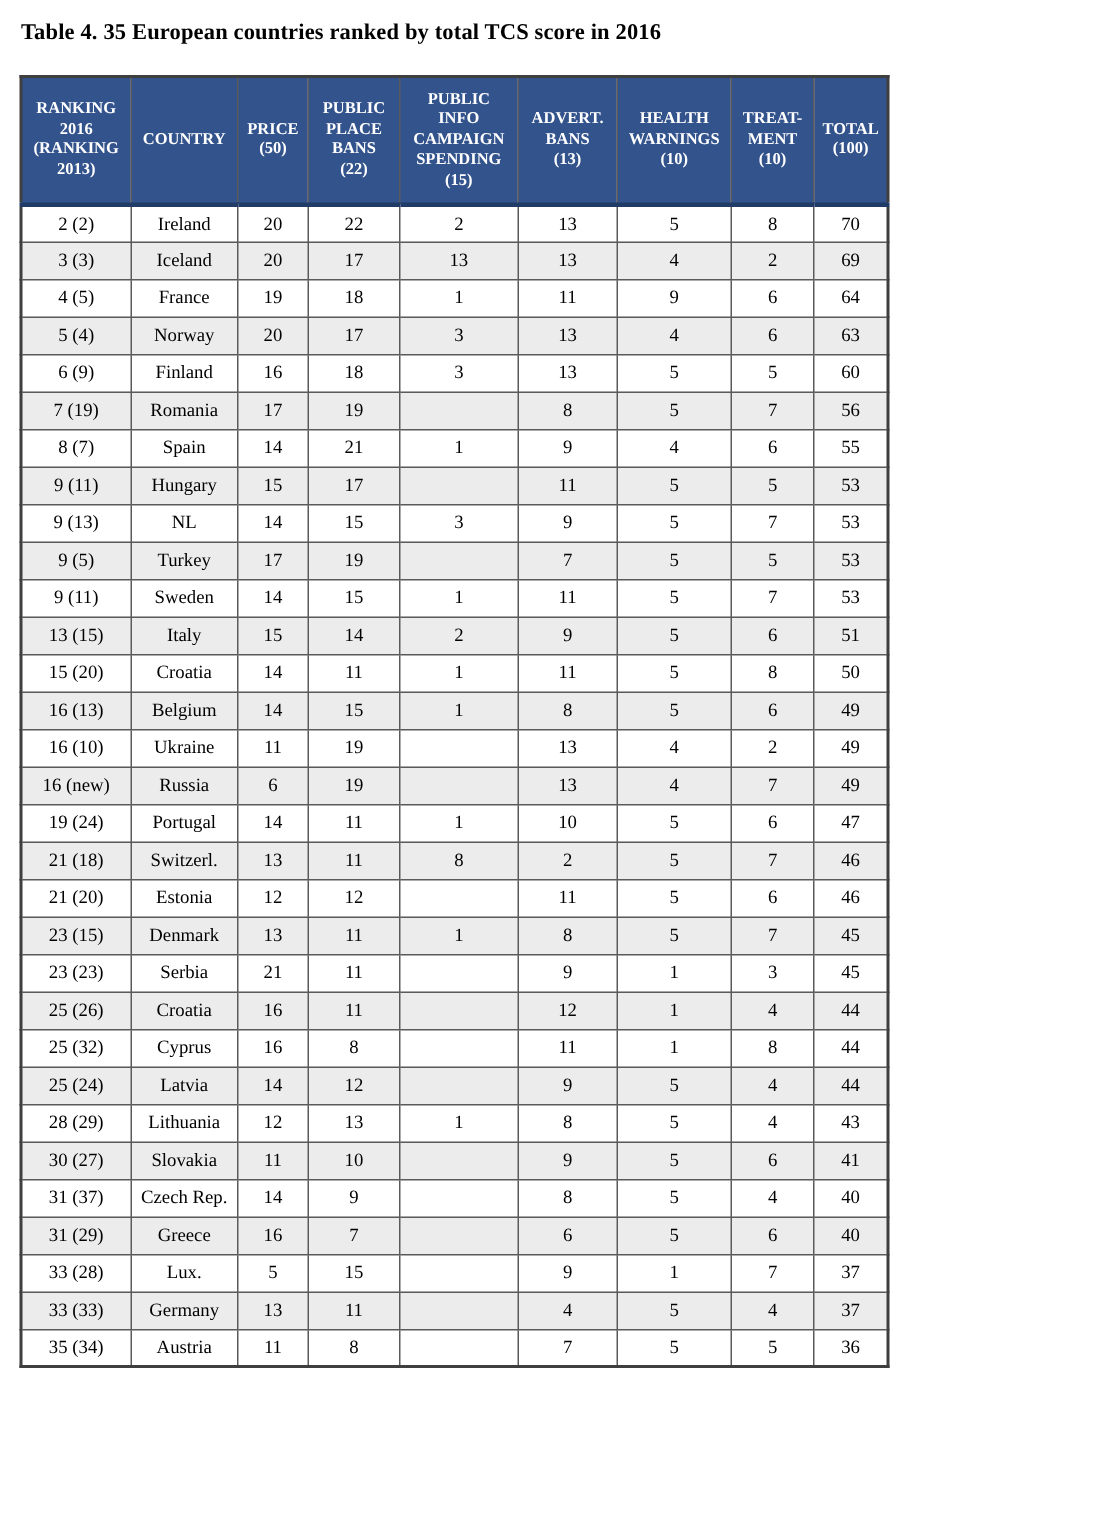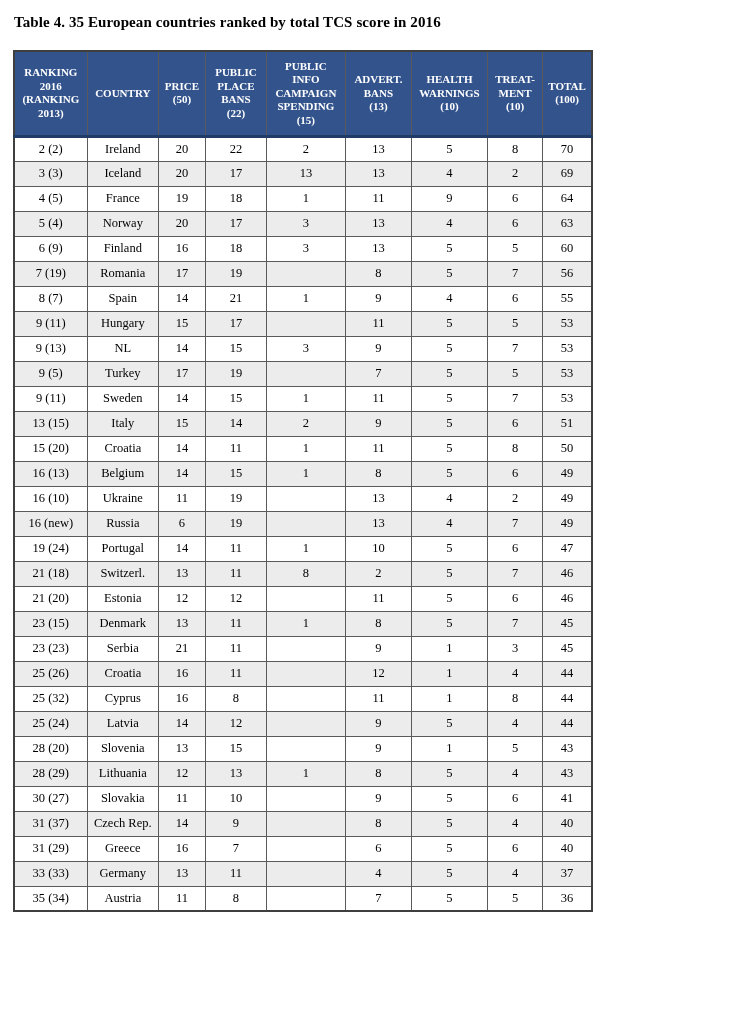--- a/index.html
+++ b/index.html
@@ -376,31 +376,20 @@
           <td>Latvia</td>
           <td>14</td>
           <td>12</td>
           <td></td>
           <td>9</td>
           <td>5</td>
           <td>4</td>
           <td>44</td>
         </tr>
         <tr>
-          <td>28 (20)</td>
-          <td>Slovenia</td>
-          <td>13</td>
-          <td>15</td>
-          <td></td>
-          <td>9</td>
-          <td>1</td>
-          <td>5</td>
-          <td>43</td>
-        </tr>
-        <tr>
           <td>28 (29)</td>
           <td>Lithuania</td>
           <td>12</td>
           <td>13</td>
           <td>1</td>
           <td>8</td>
           <td>5</td>
           <td>4</td>
           <td>43</td>
         </tr>
@@ -429,20 +418,31 @@
         <tr>
           <td>31 (29)</td>
           <td>Greece</td>
           <td>16</td>
           <td>7</td>
           <td></td>
           <td>6</td>
           <td>5</td>
           <td>6</td>
           <td>40</td>
+        </tr>
+        <tr>
+          <td>33 (28)</td>
+          <td>Lux.</td>
+          <td>5</td>
+          <td>15</td>
+          <td></td>
+          <td>9</td>
+          <td>1</td>
+          <td>7</td>
+          <td>37</td>
         </tr>
         <tr>
           <td>33 (33)</td>
           <td>Germany</td>
           <td>13</td>
           <td>11</td>
           <td></td>
           <td>4</td>
           <td>5</td>
           <td>4</td>

